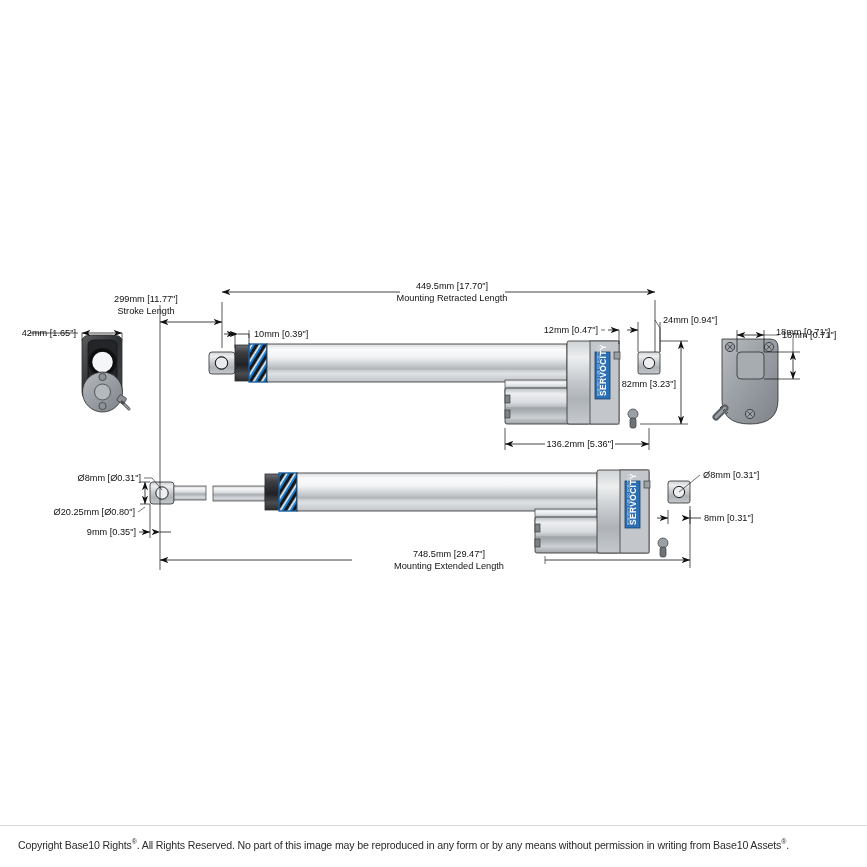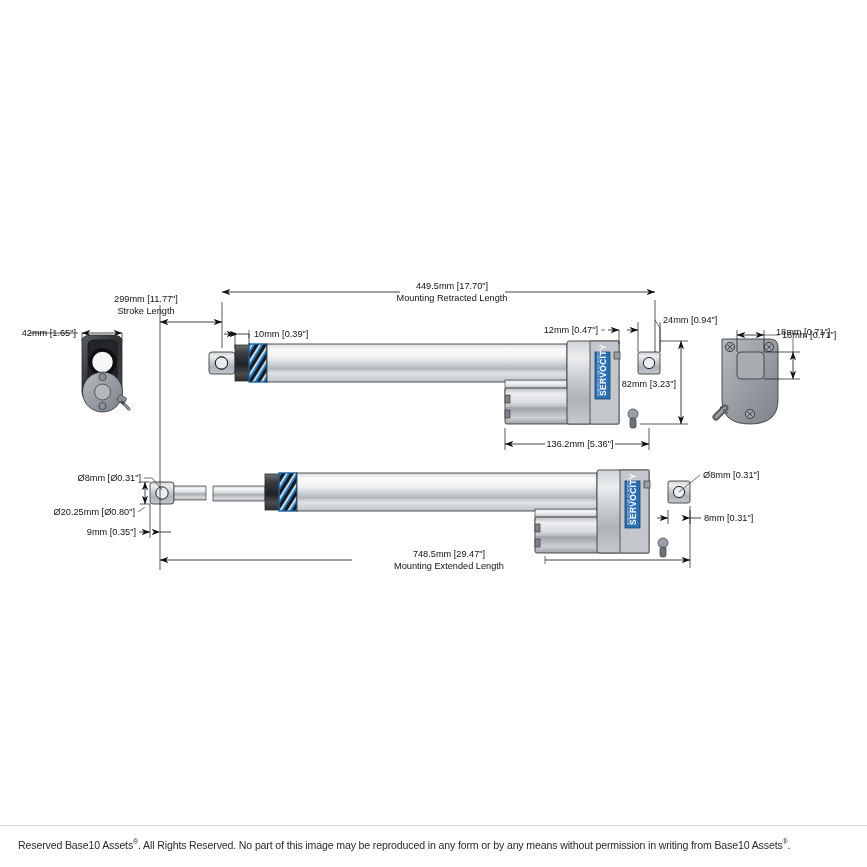--- a/index.html
+++ b/index.html
@@ -339,16 +339,16 @@
       <line class="dimline" x1="160" y1="560" x2="352" y2="560" marker-start="url(#arrL)"></line>
       <line class="dimline" x1="545" y1="560" x2="690" y2="560" marker-end="url(#arrR)"></line>
       <line class="thin" x1="545" y1="556" x2="545" y2="564"></line>
       <text class="dimtext c" x="449" y="557">748.5mm [29.47"]</text>
       <text class="dimtext c" x="449" y="569">Mounting Extended Length</text>
     </g>
 
   </svg>
 
   <div id="footer">
-    <div class="txt"><span>Reserved Base10 Assets</span><span class="sup">®</span><span>.  All Rights Reserved. No part of this image may be reproduced in any form or by any means without permission in writing from Base10 Assets</span><span class="sup">®</span><span>.</span></div>
+    <div class="txt"><span>Copyright Base10 Rights</span><span class="sup">®</span><span>.  All Rights Reserved. No part of this image may be reproduced in any form or by any means without permission in writing from Base10 Assets</span><span class="sup">®</span><span>.</span></div>
   </div>
 
 </div>
 
 </body></html>

